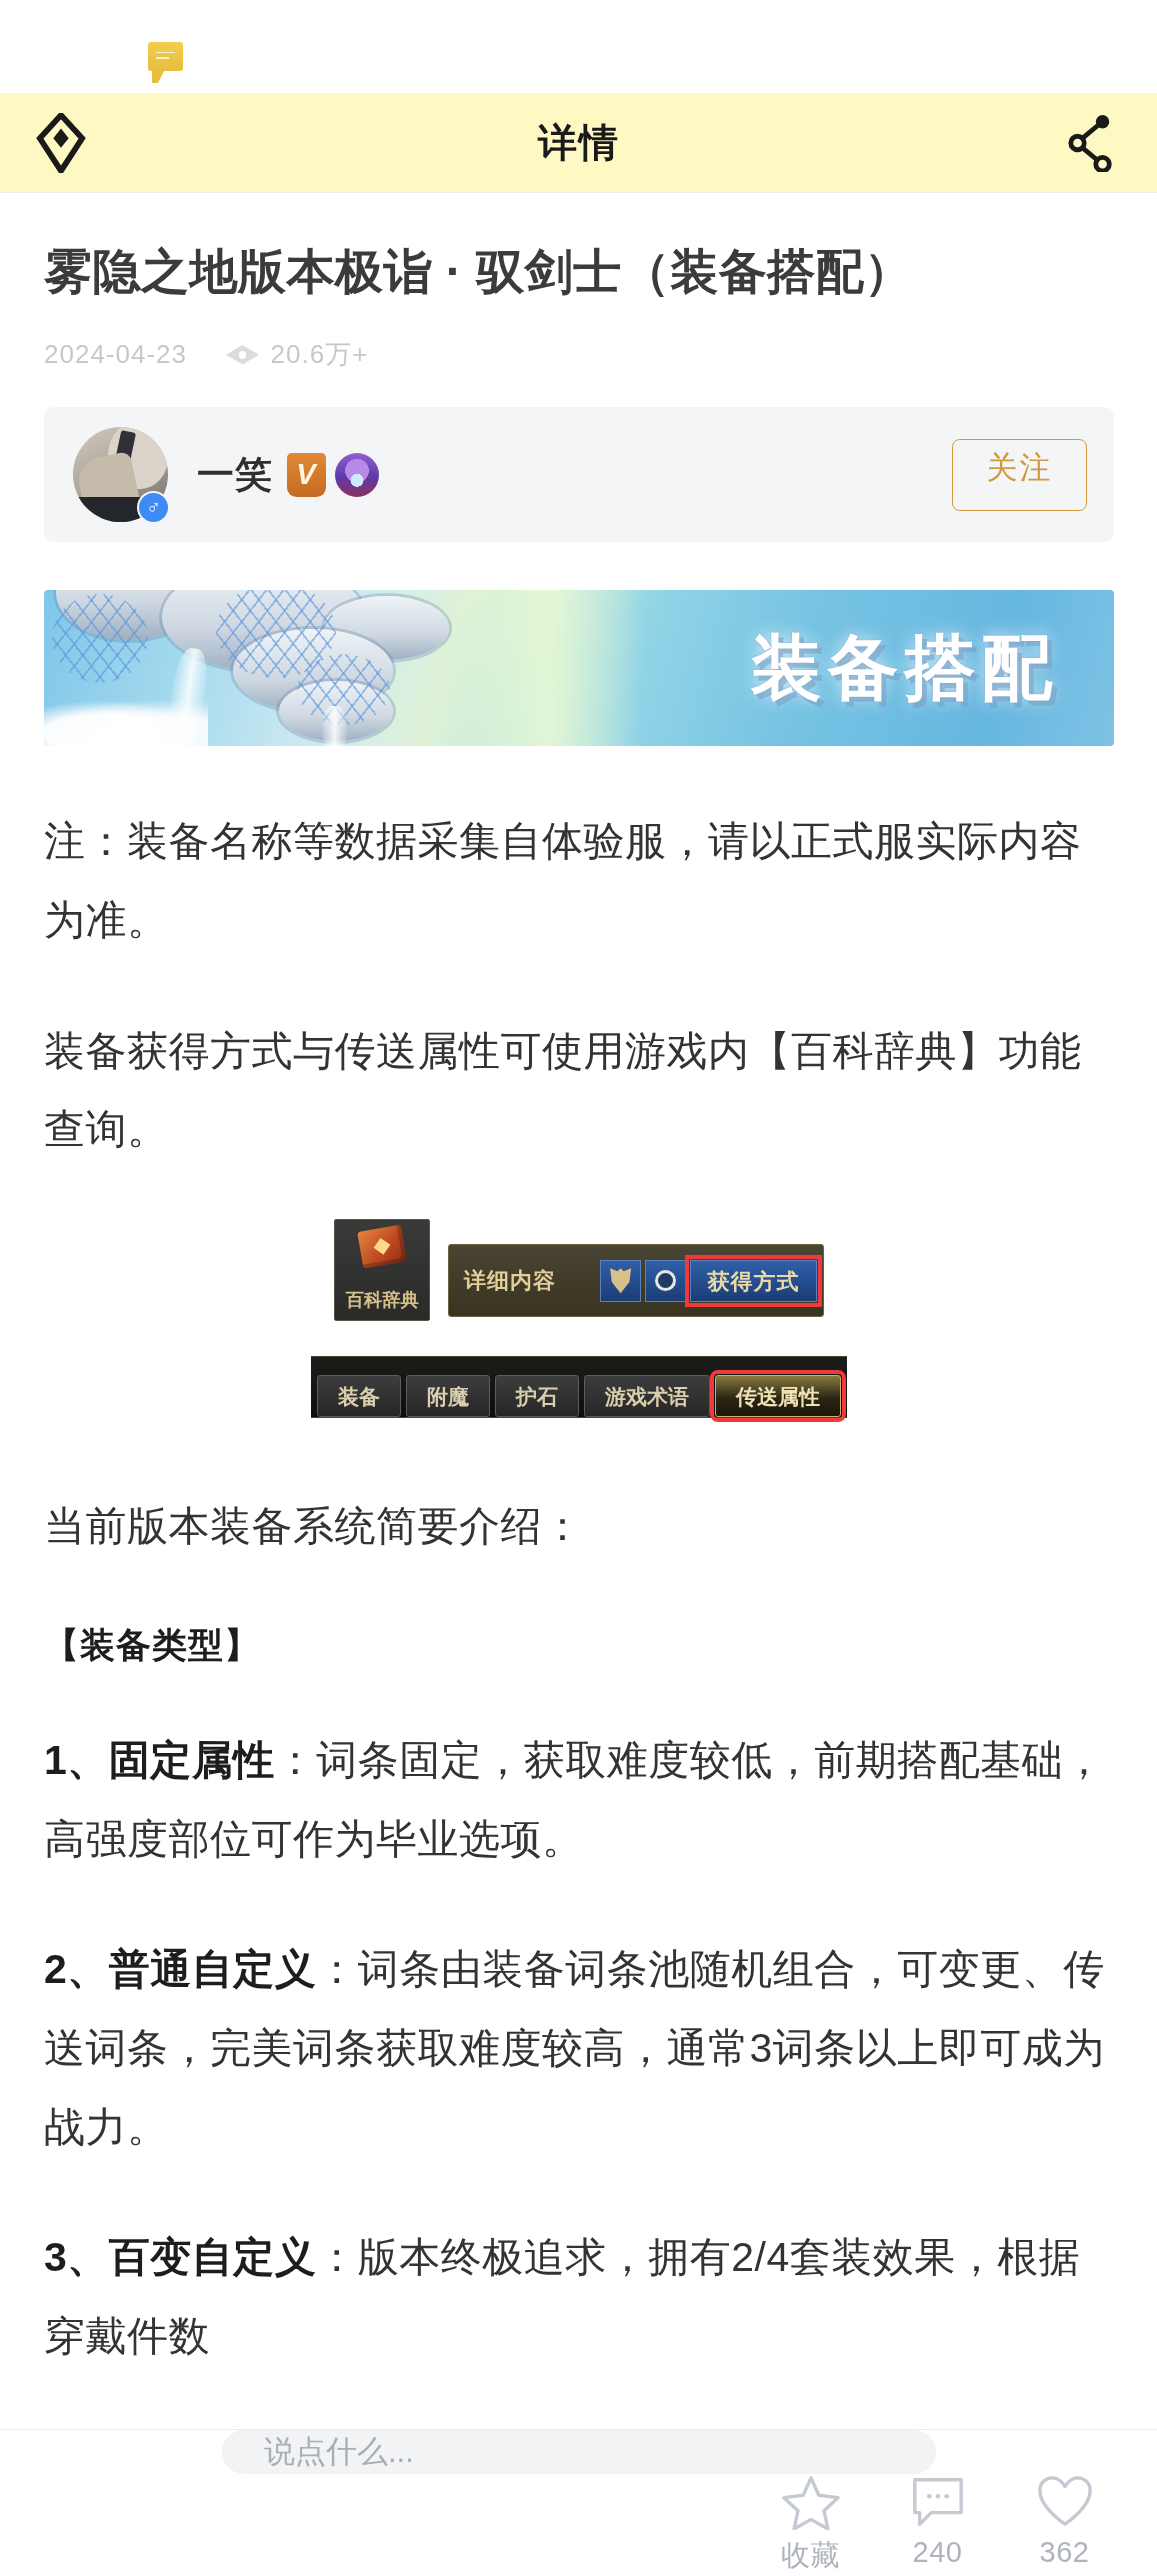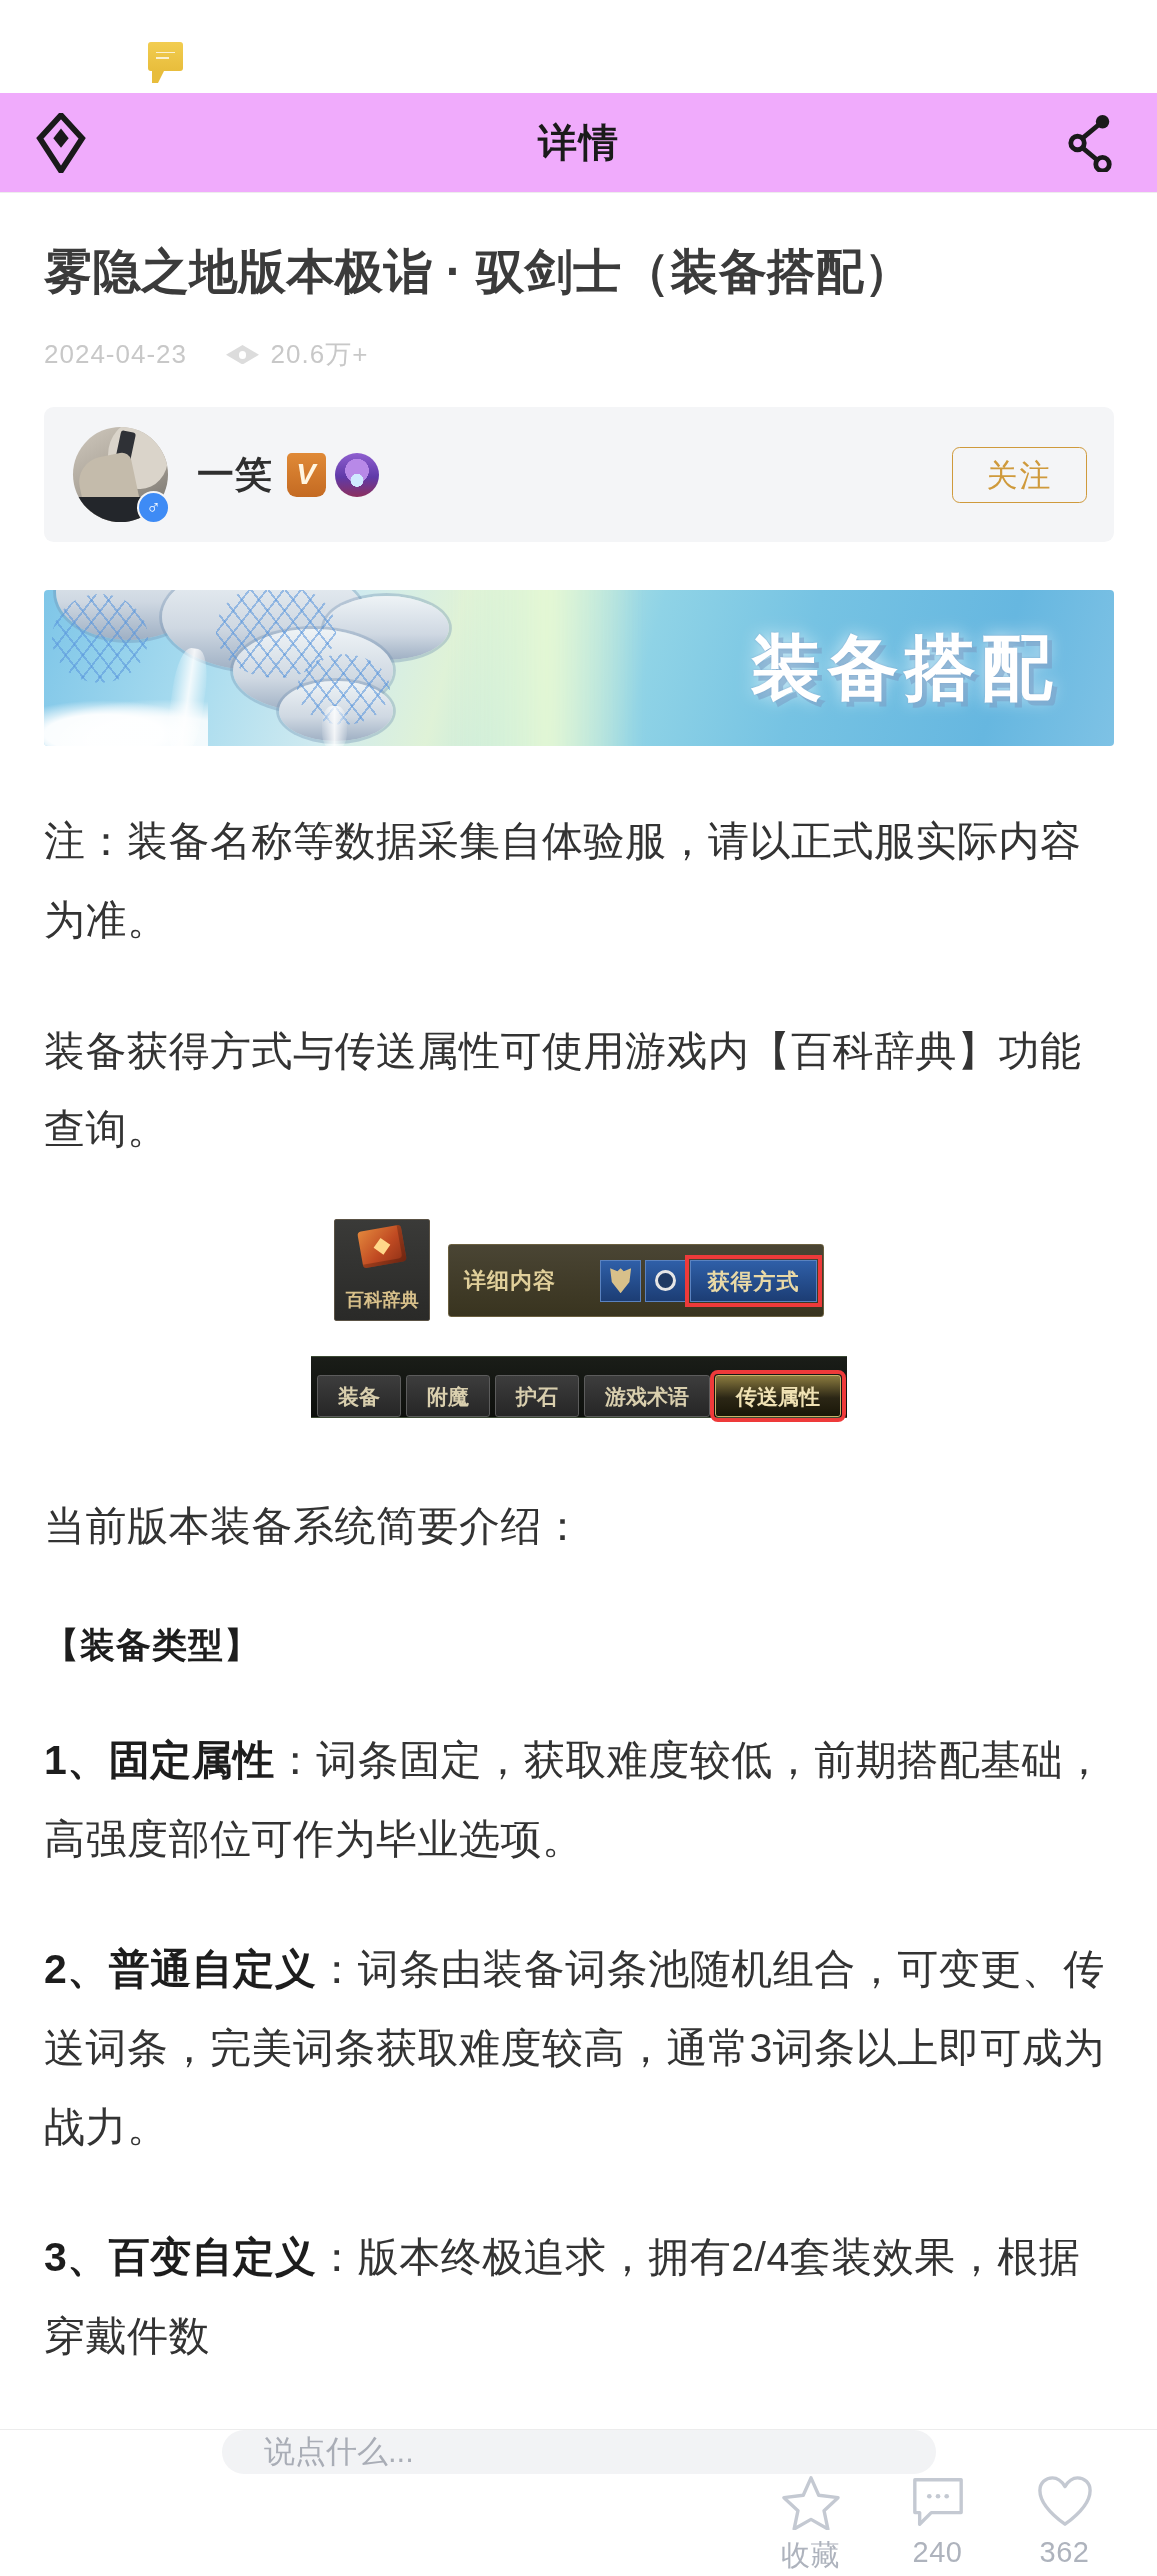--- a/index.html
+++ b/index.html
@@ -55,21 +55,21 @@
   }
   .bubble-icon i:nth-child(1) { top: 9.6px; }
   .bubble-icon i:nth-child(2) { top: 15.4px; width: 13.5px; }
 
   
   .navbar {
     position: relative;
     height: 100px;
     display: flex;
     align-items: center;
-    background: #f0abfc;
+    background: #fef9c3;
     border-bottom: 1px solid #ededed;
   }
   .nav-back {
     position: absolute;
     left: 33px;
     top: 50%;
     transform: translateY(-50%);
     width: 56px;
     height: 62px;
     display: flex;
@@ -219,21 +219,21 @@
     width: 44px; height: 44px;
     border-radius: 50%;
     background:
       radial-gradient(circle at 50% 62%, #cfe9ff 0 18%, rgba(0,0,0,0) 19%),
       radial-gradient(circle at 50% 40%, #b889e8 0 34%, rgba(0,0,0,0) 35%),
       linear-gradient(180deg,#8f5fd0 0%, #5f3aa8 55%, #8c2f5e 100%);
     flex: 0 0 auto;
   }
   .follow-btn {
     margin-left: auto;
-    width: 135px; height: 56px;
+    width: 135px; height: 72px;
     border: 1.9px solid #cf9a3c;
     border-radius: 7.7px;
     color: #cf9a3c;
     font-size: 31px;
     font-weight: 500;
     line-height: 56px;
     text-align: center;
     background: transparent;
     letter-spacing: 1.9px;
   }

